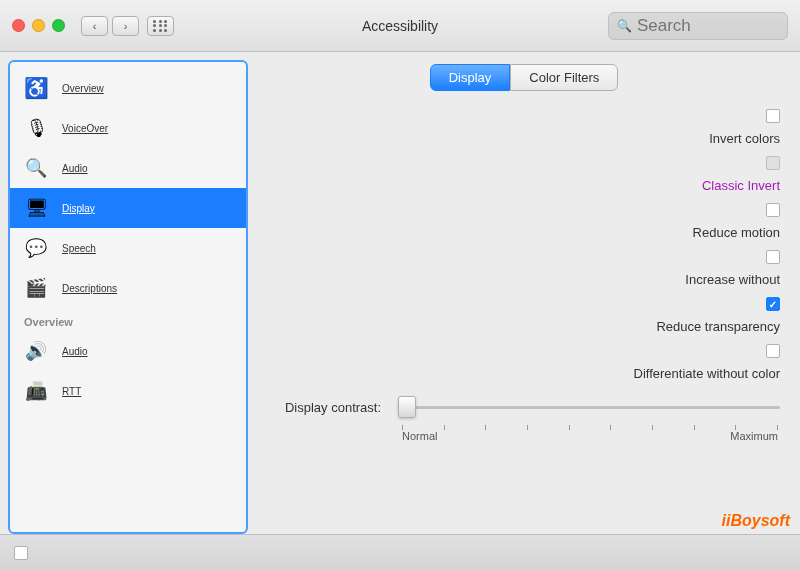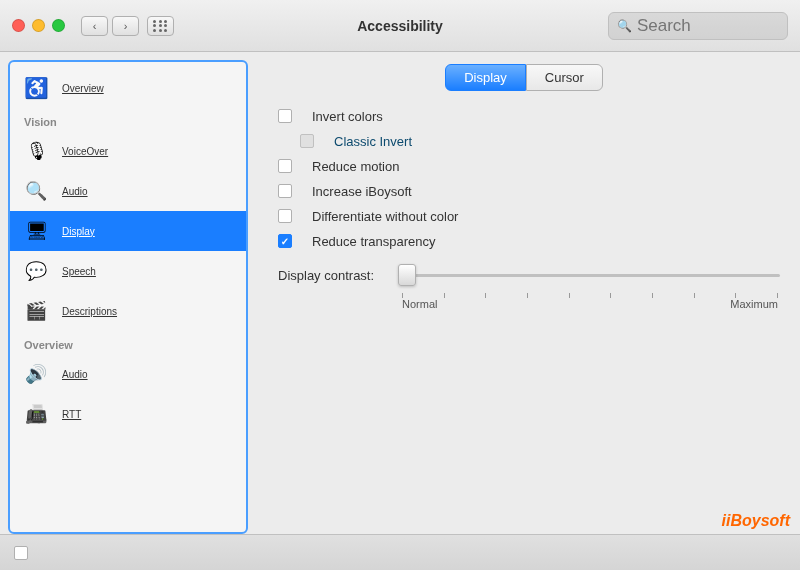--- a/index.html
+++ b/index.html
@@ -78,21 +78,21 @@
       height: 3px;
       background: #666;
       border-radius: 50%;
     }
 
     .title-text {
       position: absolute;
       left: 50%;
       transform: translateX(-50%);
       font-size: 14px;
-      font-weight: 700;
+      font-weight: 400;
       color: #333;
     }
 
     .search-bar {
       margin-left: auto;
       display: flex;
       align-items: center;
       background: rgba(0,0,0,0.08);
       border: 1px solid #c0c0c0;
       border-radius: 6px;
@@ -203,23 +203,24 @@
       border-color: #1a7eff;
       color: white;
     }
 
     
     .options-area {
       padding-left: 10px;
     }
     .option-row {
       display: flex;
-      align-items: flex-start;
-      gap: 20px;
+      align-items: flex-end;
+      gap: 8px;
       margin-bottom: 10px;
+      flex-direction: column;
     }
     .checkbox {
       width: 14px;
       height: 14px;
       border: 1px solid #b0b0b0;
       border-radius: 2px;
       background: white;
       display: flex;
       align-items: center;
       justify-content: center;
@@ -239,42 +240,42 @@
     .checkbox.disabled {
       background: #e0e0e0;
       border-color: #c0c0c0;
       cursor: default;
     }
     .option-label {
       font-size: 13px;
       color: #333;
     }
     .option-label.disabled {
-      color: #0c4a6e;
+      color: #a21caf;
     }
     .option-row.indented {
       padding-left: 22px;
     }
 
     
     .slider-area {
       margin-top: 14px;
       padding-left: 10px;
     }
     .slider-row {
       display: flex;
       align-items: center;
       gap: 10px;
       margin-bottom: 4px;
     }
     .slider-label {
       font-size: 13px;
       color: #333;
       min-width: 110px;
-      text-align: left;
+      text-align: center;
     }
     .slider-container {
       flex: 1;
       position: relative;
       height: 24px;
       display: flex;
       align-items: center;
     }
     .slider-track {
       width: 100%;
@@ -375,21 +376,20 @@
 
 <div class="main-content">
 
   <div class="sidebar">
 
     <div class="sidebar-item" style="margin-top:6px;">
       <div class="sidebar-icon">♿</div>
       <span class="sidebar-item-label">Overview</span>
     </div>
 
-    <div class="sidebar-section-label">Vision</div>
     <div class="sidebar-item">
       <div class="sidebar-icon" style="font-size:18px;">🎙</div>
       <span class="sidebar-item-label">VoiceOver</span>
     </div>
     <div class="sidebar-item">
       <div class="sidebar-icon" style="font-size:18px;">🔍</div>
       <span class="sidebar-item-label">Audio</span>
     </div>
     <div class="sidebar-item active">
       <div class="sidebar-icon" style="font-size:18px;">🖥</div>
@@ -412,21 +412,21 @@
     <div class="sidebar-item">
       <div class="sidebar-icon" style="font-size:18px;">📠</div>
       <span class="sidebar-item-label">RTT</span>
     </div>
   </div>
 
   <div class="right-panel">
 
     <div class="tab-bar">
       <div class="tab active">Display</div>
-      <div class="tab">Cursor</div>
+      <div class="tab">Color Filters</div>
     </div>
 
     <div class="options-area">
 
       <div class="option-row">
         <div class="checkbox"></div>
         <span class="option-label">Invert colors</span>
       </div>
 
       <div class="option-row indented">
@@ -434,31 +434,31 @@
         <span class="option-label disabled">Classic Invert</span>
       </div>
 
       <div class="option-row">
         <div class="checkbox"></div>
         <span class="option-label">Reduce motion</span>
       </div>
 
       <div class="option-row">
         <div class="checkbox"></div>
-        <span class="option-label">Increase iBoysoft</span>
+        <span class="option-label">Increase without</span>
+      </div>
+
+      <div class="option-row">
+        <div class="checkbox checked"></div>
+        <span class="option-label">Reduce transparency</span>
       </div>
 
       <div class="option-row">
         <div class="checkbox"></div>
         <span class="option-label">Differentiate without color</span>
-      </div>
-
-      <div class="option-row">
-        <div class="checkbox checked"></div>
-        <span class="option-label">Reduce transparency</span>
       </div>
     </div>
 
     <div class="slider-area">
       <div class="slider-row">
         <span class="slider-label">Display contrast:</span>
         <div class="slider-container">
           <div class="slider-track">
             <div class="slider-thumb"></div>
           </div>

